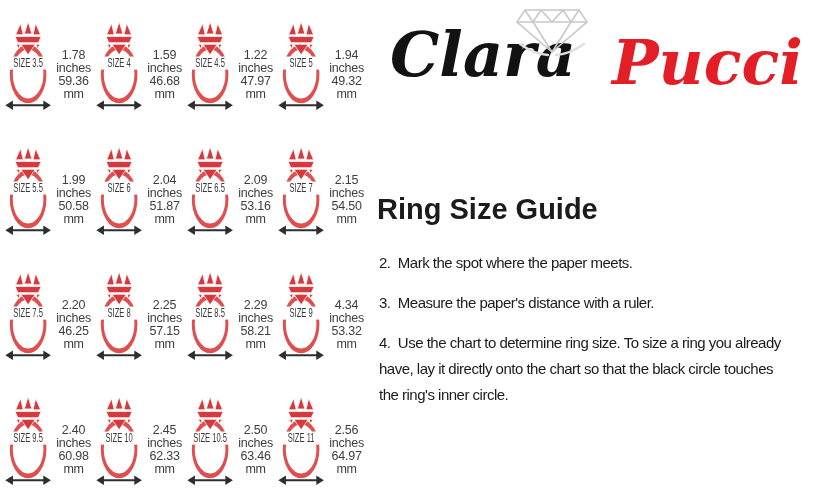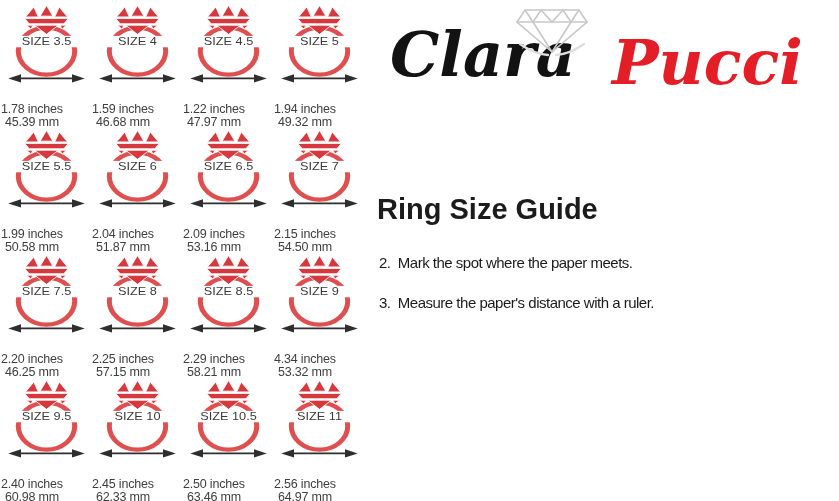--- a/index.html
+++ b/index.html
@@ -10,21 +10,21 @@
   html,body{margin:0;padding:0}
   body{
     position:relative; width:839px; height:501px; overflow:hidden;
     background:#ffffff; font-family:"Liberation Sans",sans-serif;
   }
   
   .ring-grid{
     position:absolute; left:1px; top:4px;
     display:grid; grid-template-columns:repeat(4,91px); grid-auto-rows:125px;
   }
-  .cell{display:flex; flex-direction:column; align-items:flex-start}
+  .cell{display:flex; flex-direction:row; align-items:center}
   .ring-svg{width:91px; height:94px; display:block}
   .ring-band{fill:none; stroke:var(--ring-red); stroke-width:5.5}
   .gem polygon{fill:var(--gem-red); stroke:#ffffff; stroke-width:1}
   .label-bg{fill:#ffffff}
   .size-label{
     font-family:"Liberation Sans",sans-serif; font-size:14px;
     fill:var(--label-gray); text-anchor:middle;
   }
   .arrow line{stroke:var(--arrow-dark); stroke-width:2.4}
   .arrow polygon{fill:var(--arrow-dark)}
@@ -77,21 +77,21 @@
       <rect class="label-bg" x="8" y="42" width="84" height="15"></rect>
       <text class="size-label" x="50" y="54.5">SIZE 3.5</text>
       <g class="arrow">
         <line x1="14" y1="98" x2="86" y2="98"></line>
         <polygon points="8,98 22,92.6 22,103.4"></polygon>
         <polygon points="92,98 78,92.6 78,103.4"></polygon>
       </g>
     </svg>
     <div class="meas">
       <div>1.78 inches</div>
-      <div>45.39 mm</div>
+      <div>59.36 mm</div>
     </div>
   </div>
 
   <div class="cell">
     <svg class="ring-svg" viewBox="0 0 100 108" preserveAspectRatio="none" aria-hidden="true">
       <circle class="ring-band" cx="50" cy="62" r="31"></circle>
       <g class="gem">
         <polygon points="27,17 36,4 41,17"></polygon>
         <polygon points="43,16 50,2 57,16"></polygon>
         <polygon points="59,17 64,4 73,17"></polygon>
@@ -491,13 +491,16 @@
     <path class="swoosh" d="M72,40 Q58,50 44,51"></path>
   </svg>
   <span class="wordmark pucci">Pucci</span>
 </div>
 
 <h1 class="guide-title">Ring Size Guide</h1>
 
 <div class="steps">
   <p>2.&nbsp; Mark the spot where the paper meets.</p>
   <p>3.&nbsp; Measure the paper's distance with a ruler.</p>
+  <p>4.&nbsp; Use the chart to determine ring size. To size a ring you already
+have, lay it directly onto the chart so that the black circle touches
+the ring's inner circle.</p>
 </div>
 
 </body></html>

